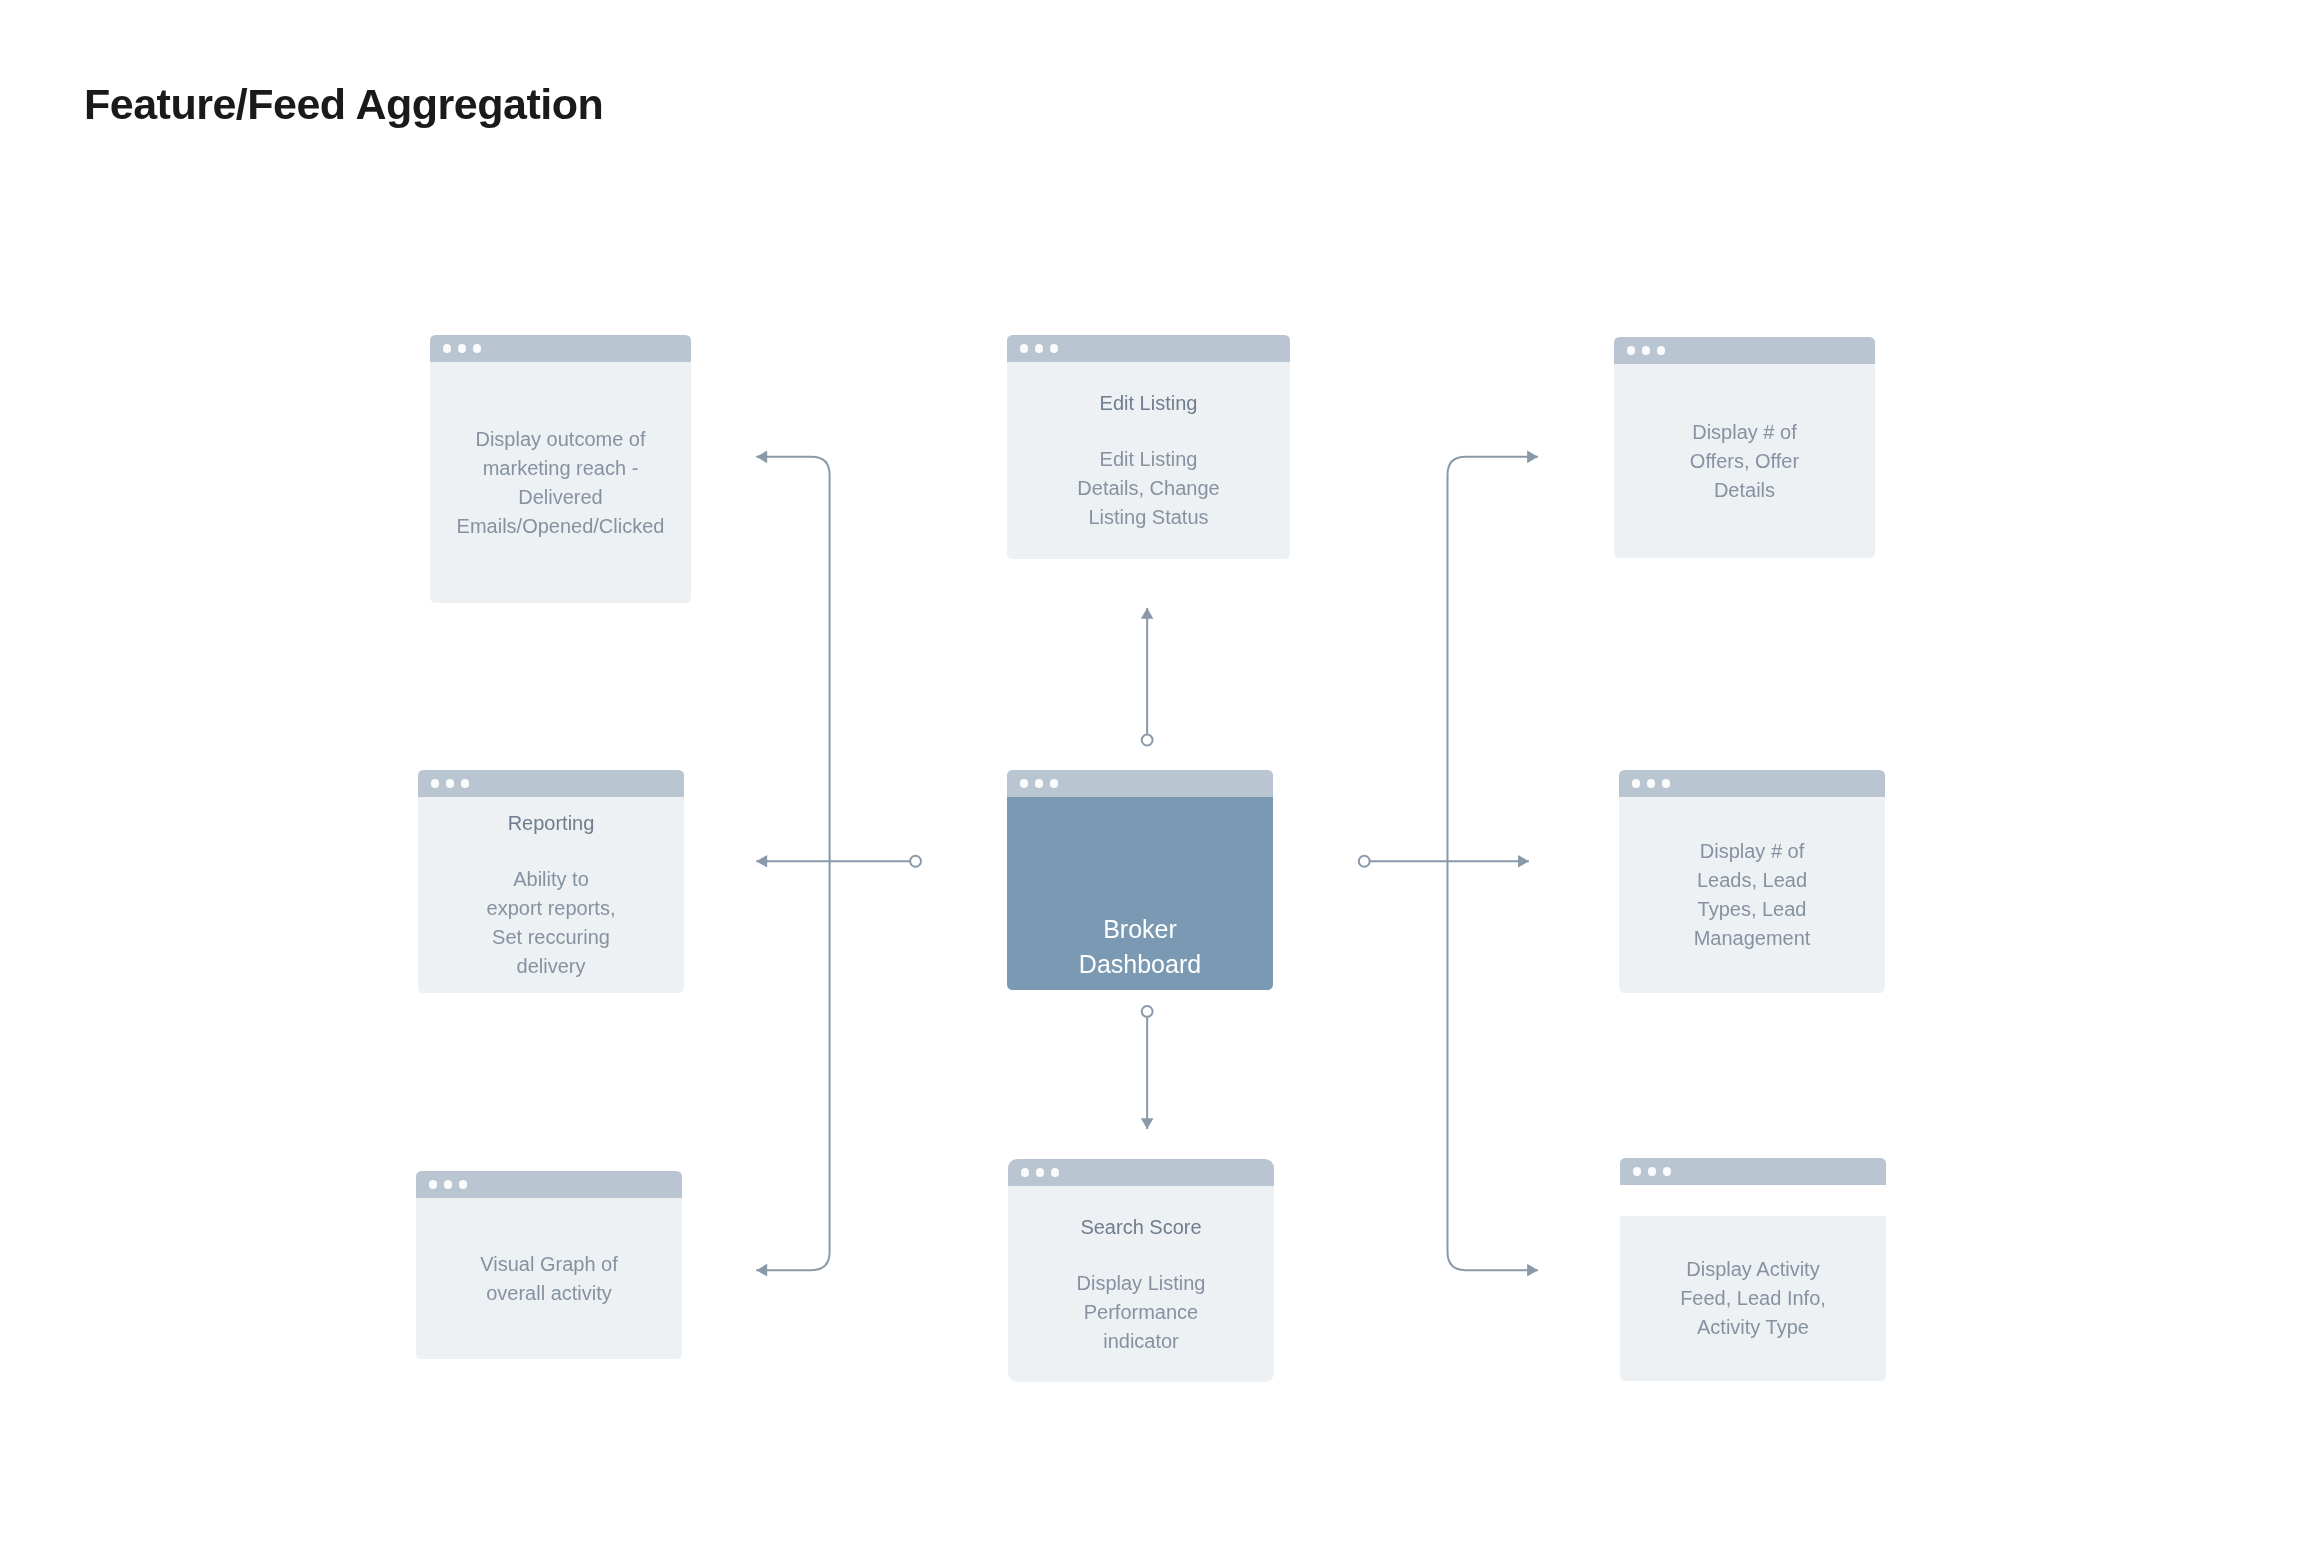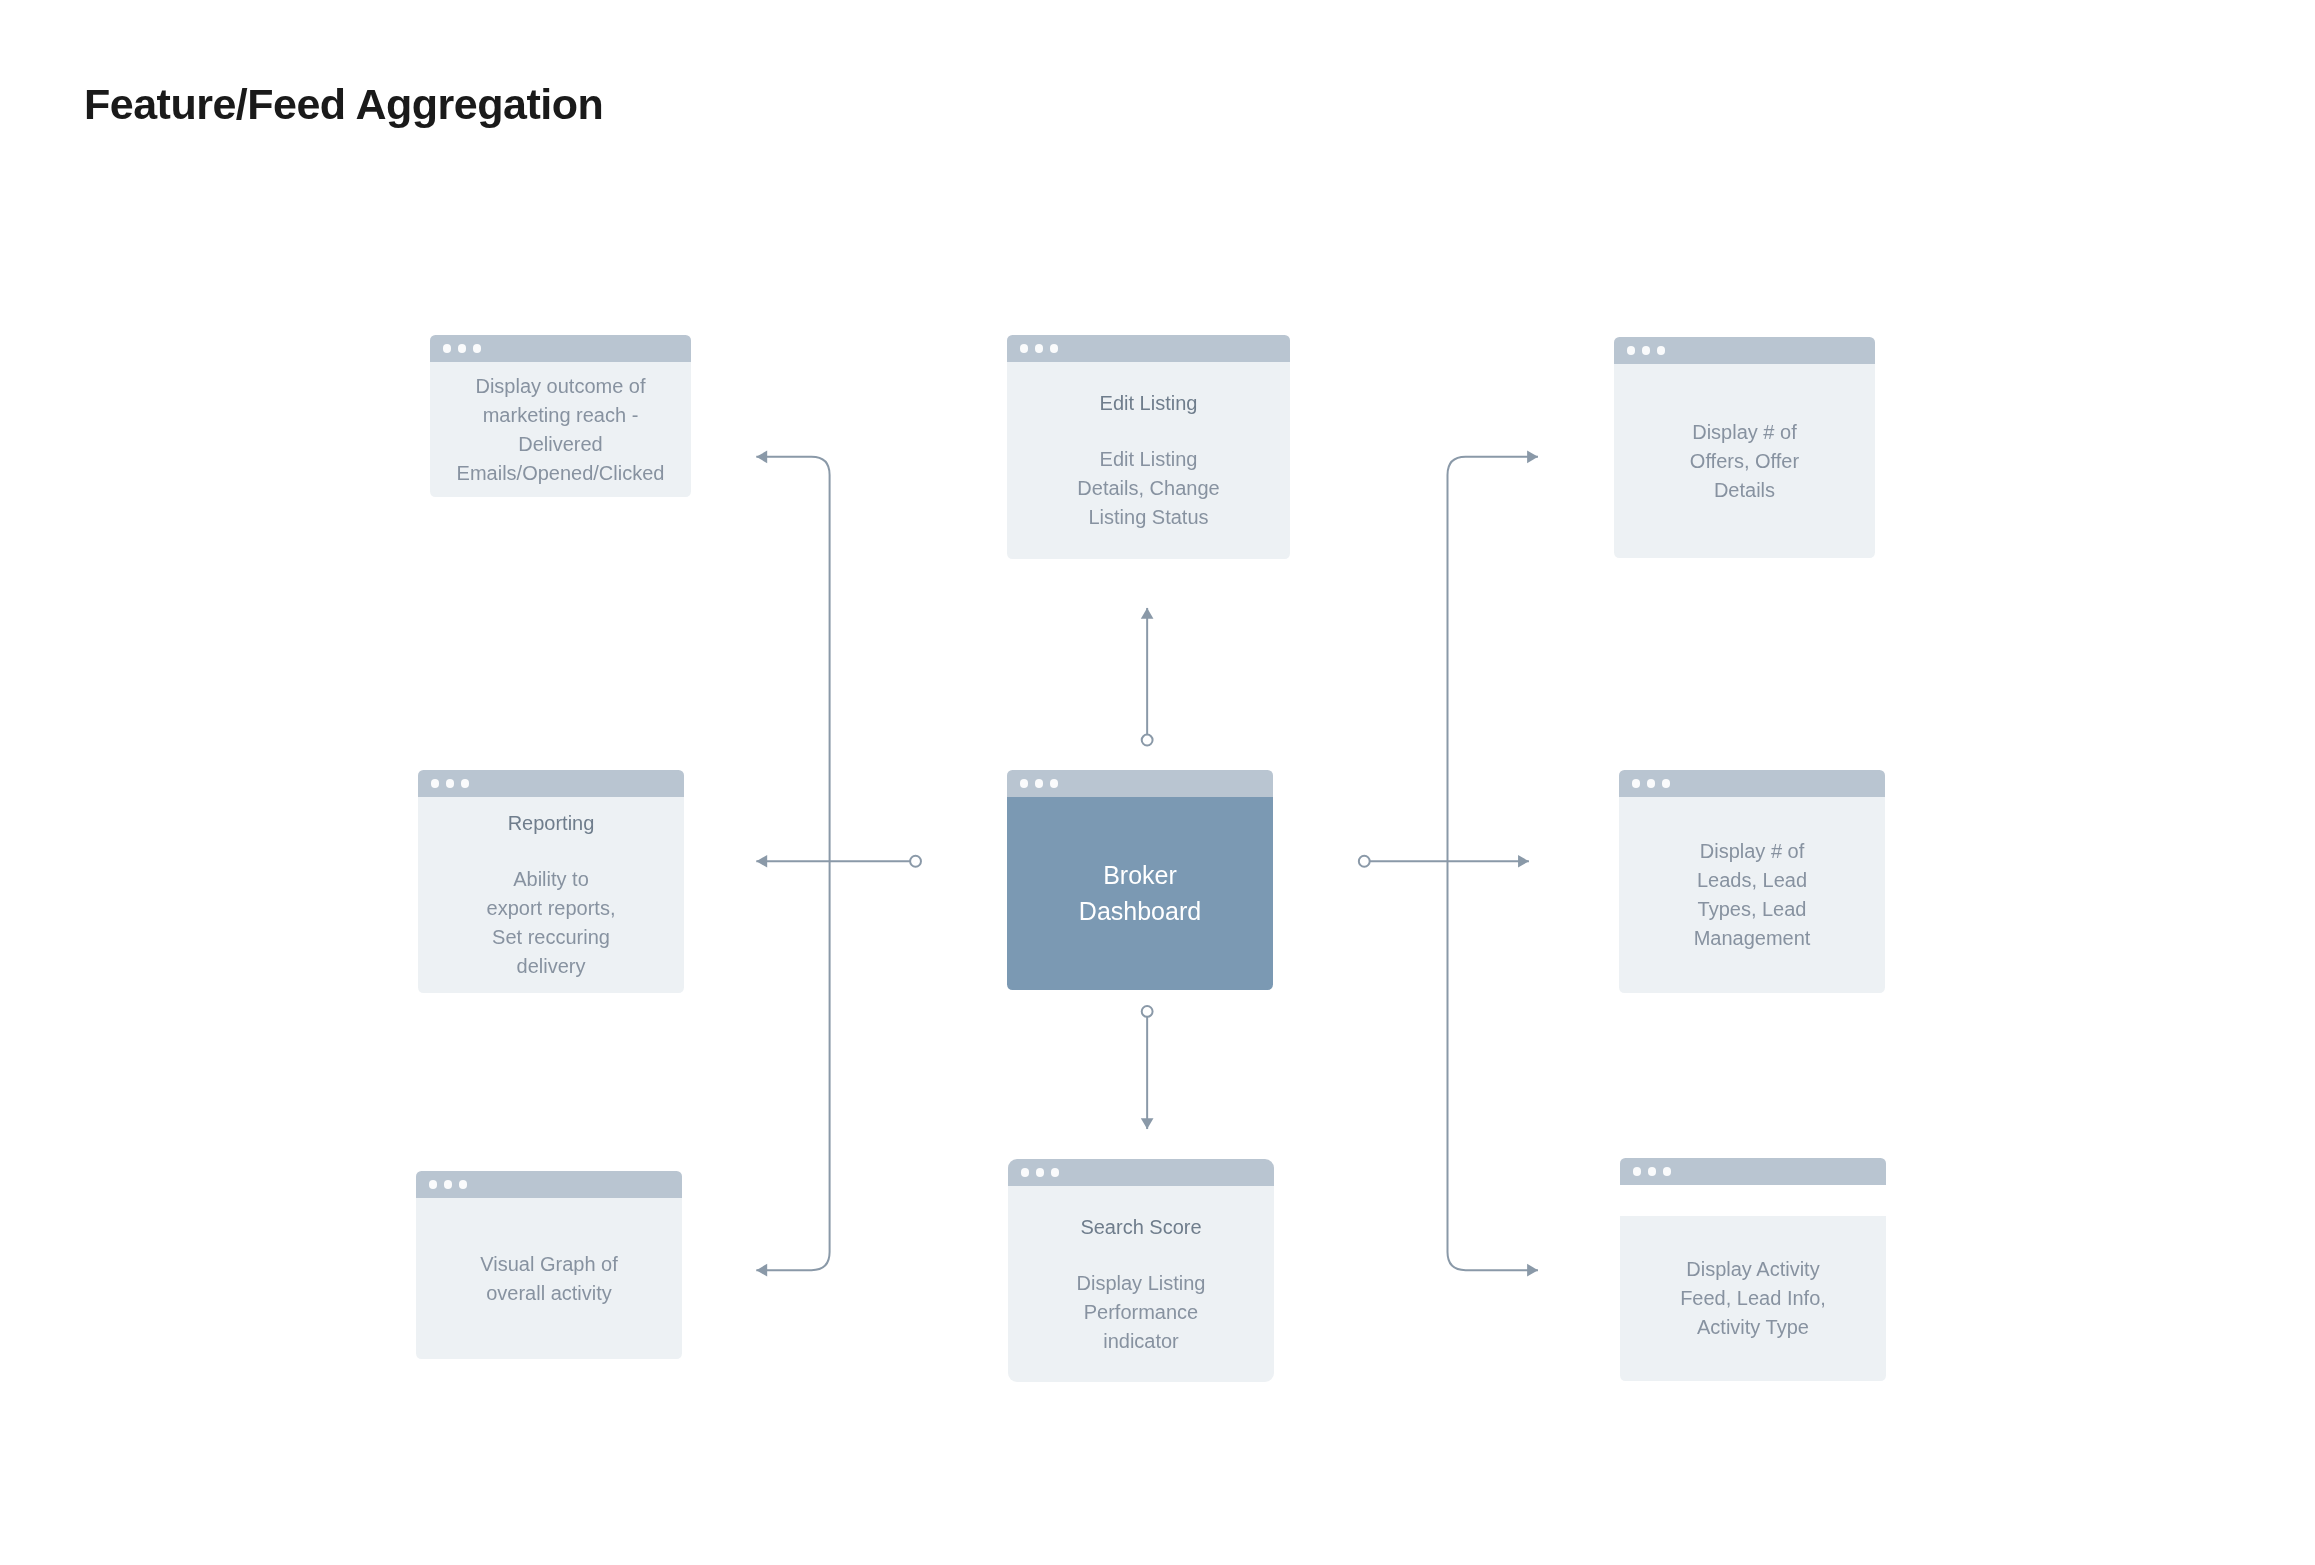--- a/index.html
+++ b/index.html
@@ -106,20 +106,21 @@
     margin: 0;
     white-space: pre-line;
   }
   .node-title + .node-text {
     margin-top: 27px;
   }
 
   
   .node.primary .node-body {
     background: #7b99b3;
+    justify-content: flex-end;
   }
   .node.primary .node-text {
     color: #ffffff;
     font-size: 25px;
     line-height: 1.42;
   }
   .node.primary .node-chrome {
     background: #b9c5d1;
   }
 </style>
@@ -179,21 +180,21 @@
 
       <g>
         <line x1="1508" y1="952" x2="1690" y2="952"></line>
         <path d="M 1690 952 l -12 -7 l 0 14 z" fill="#8a99a8" stroke="none"></path>
         <circle cx="1508" cy="952" r="6" fill="#ffffff" stroke="#8a99a8" stroke-width="2.2"></circle>
       </g>
 
     </g>
   </svg>
 
-  <div class="node" id="node-marketing-reach" style="left:430px; top:335px; width:261px; height:162px;">
+  <div class="node" id="node-marketing-reach" style="left:430px; top:335px; width:261px; height:268px;">
     <div class="node-chrome">
       <span class="dot"></span>
       <span class="dot"></span>
       <span class="dot"></span>
     </div>
     <div class="node-body">
       <p class="node-text">Display outcome of
 marketing reach -
 Delivered
 Emails/Opened/Clicked</p>

